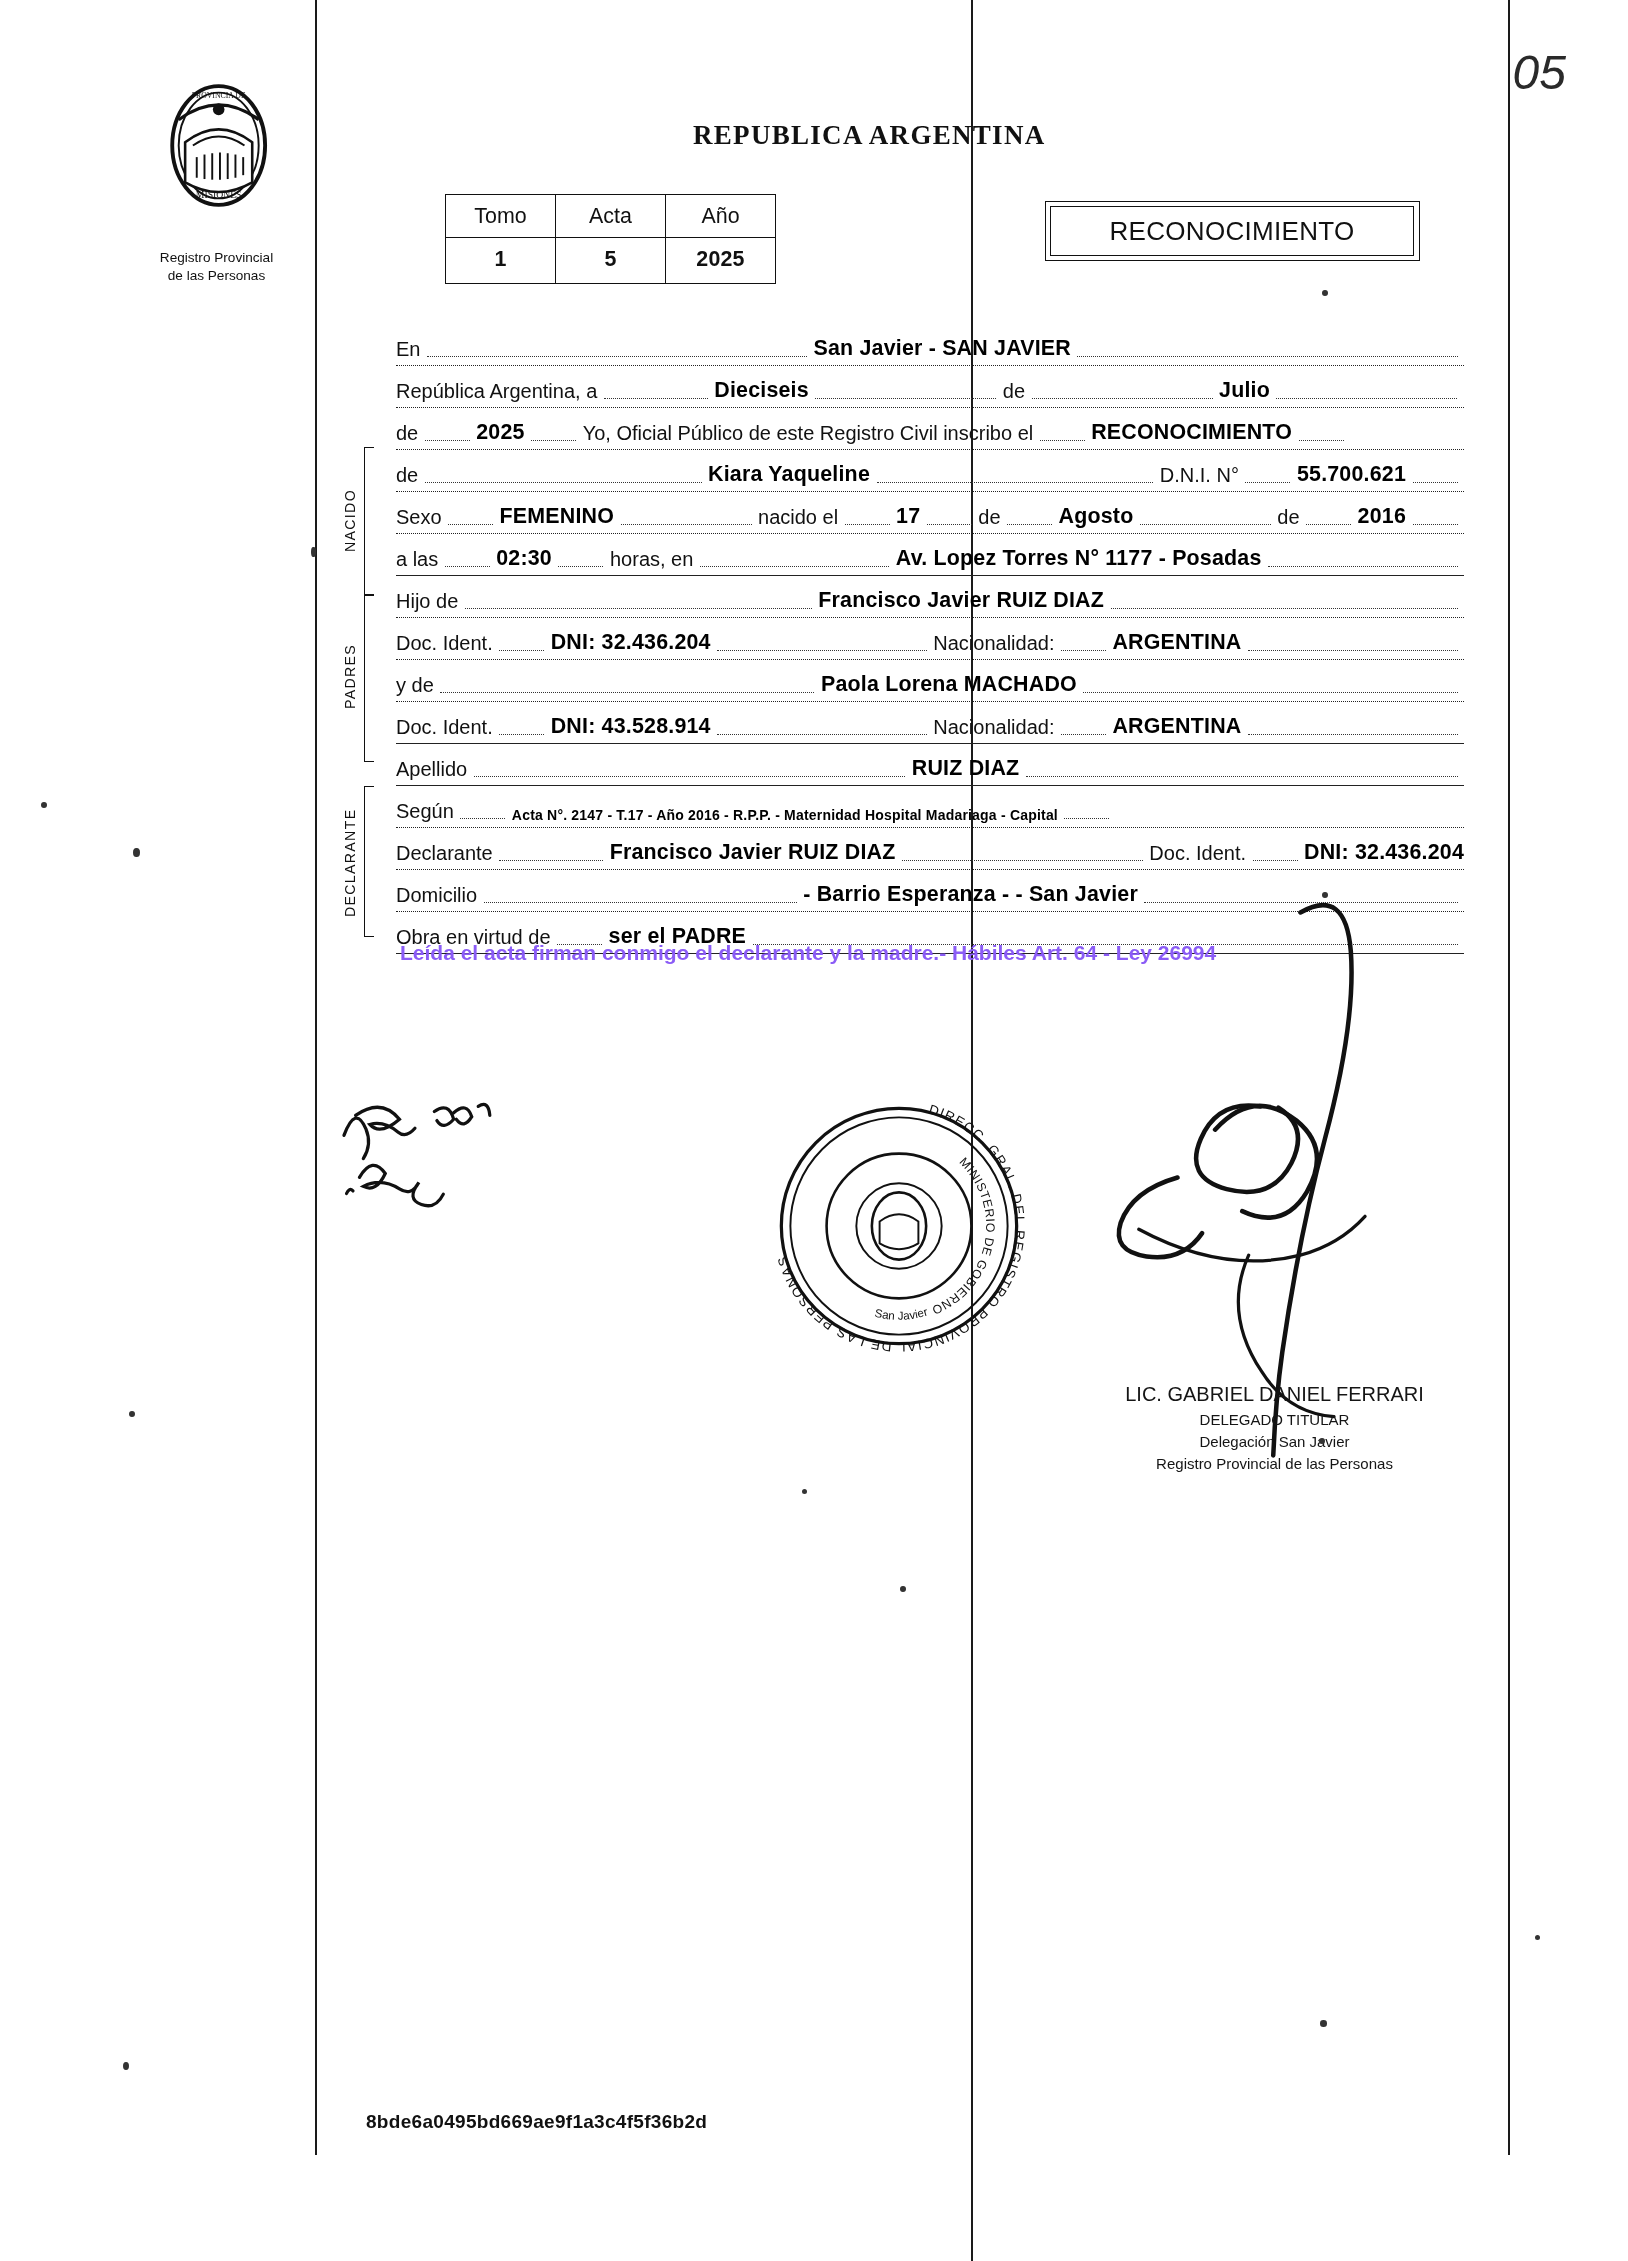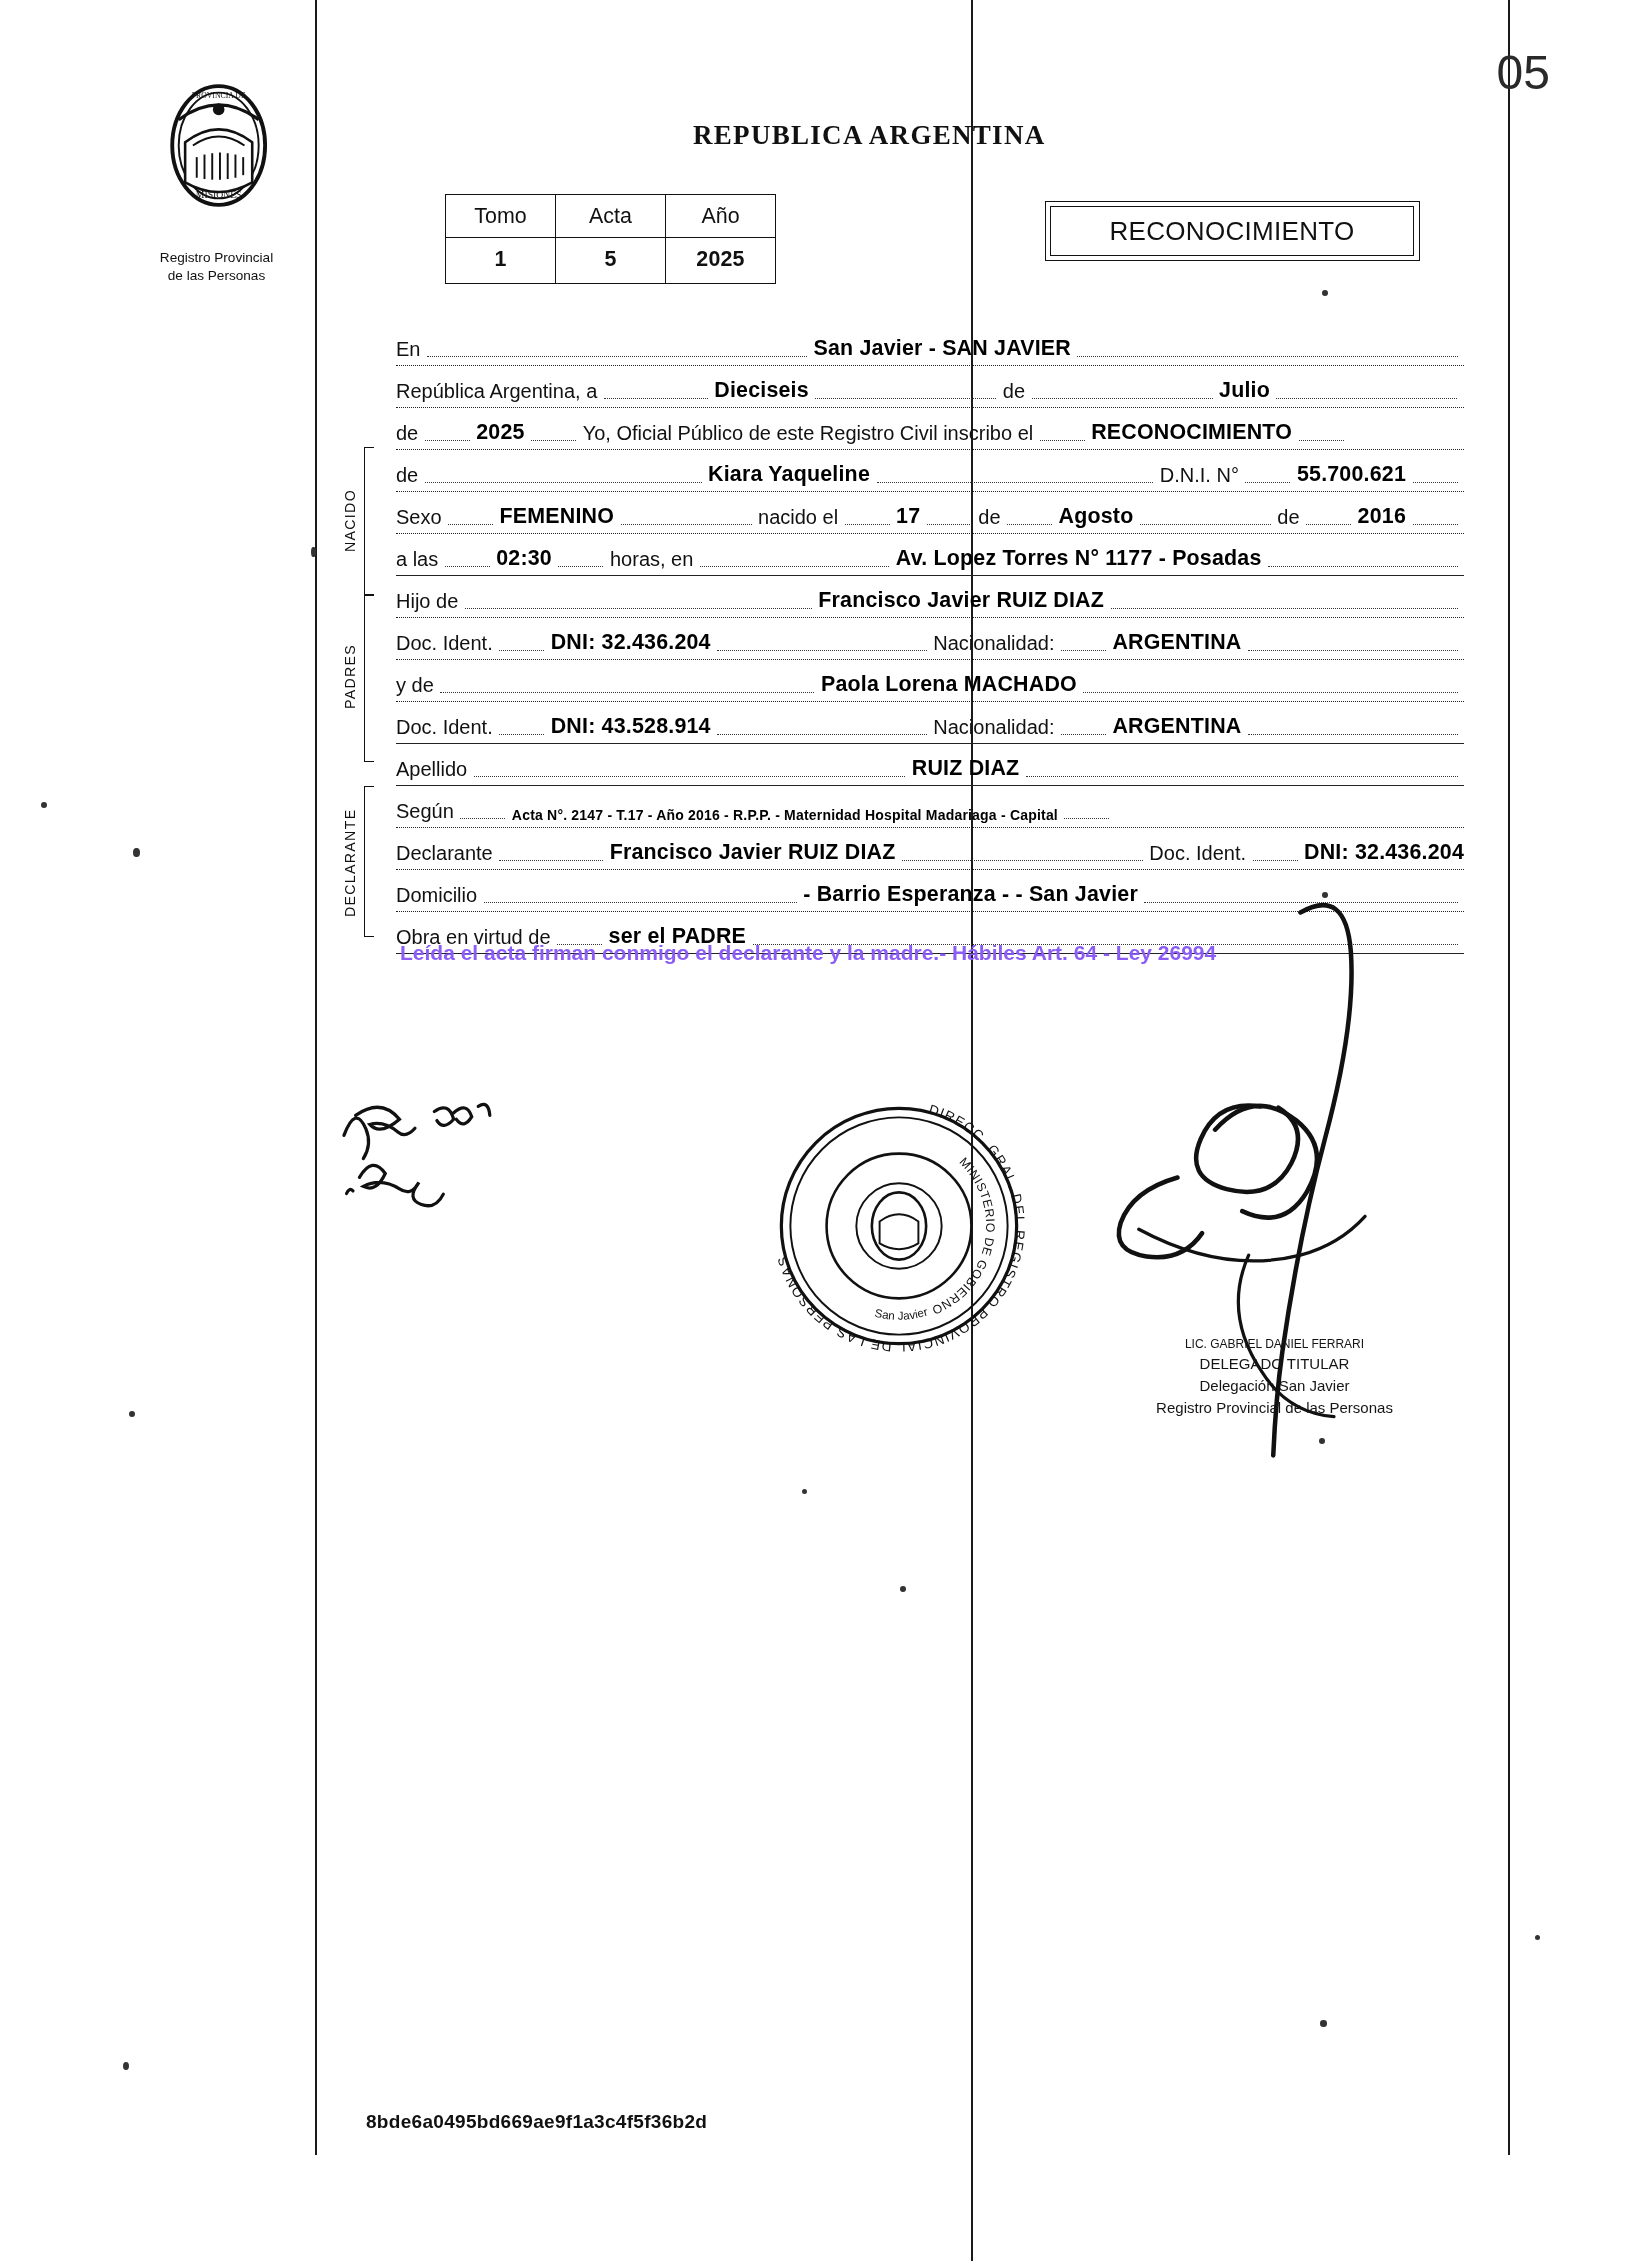--- a/index.html
+++ b/index.html
@@ -38,25 +38,26 @@
   .rule-right {
     position: absolute;
     left: 1508px;
     top: 0px;
     width: 1.9px;
     height: 2155px;
     background: #1a1a1a;
   }
   .page-number {
     position: absolute;
-    right: 78px;
+    right: 62px;
     top: 45px;
     font-size: 48px;
     color: #2a2a2a;
     font-family: "Liberation Sans", sans-serif;
+    font-style: italic;
   }
   
   .crest {
     position: absolute;
     left: 159px;
     top: 81px;
     width: 120px;
     height: 129px;
   }
   .crest svg { display:block; }
@@ -220,21 +221,21 @@
   .sig-caption {
     position: absolute;
     left: 1061px;
     top: 1336px;
     width: 427px;
     text-align: center;
     font-size: 15px;
     line-height: 1.45;
     color: #151515;
   }
-  .sig-caption .nm { font-size: 12px; }
+  .sig-caption .nm { font-size: 20px; margin-top: 44px; }
   .speck {
     position: absolute;
     background: #333;
     border-radius: 50%;
   }
 </style>
 </head>
 <body>
 
 <div class="page">

